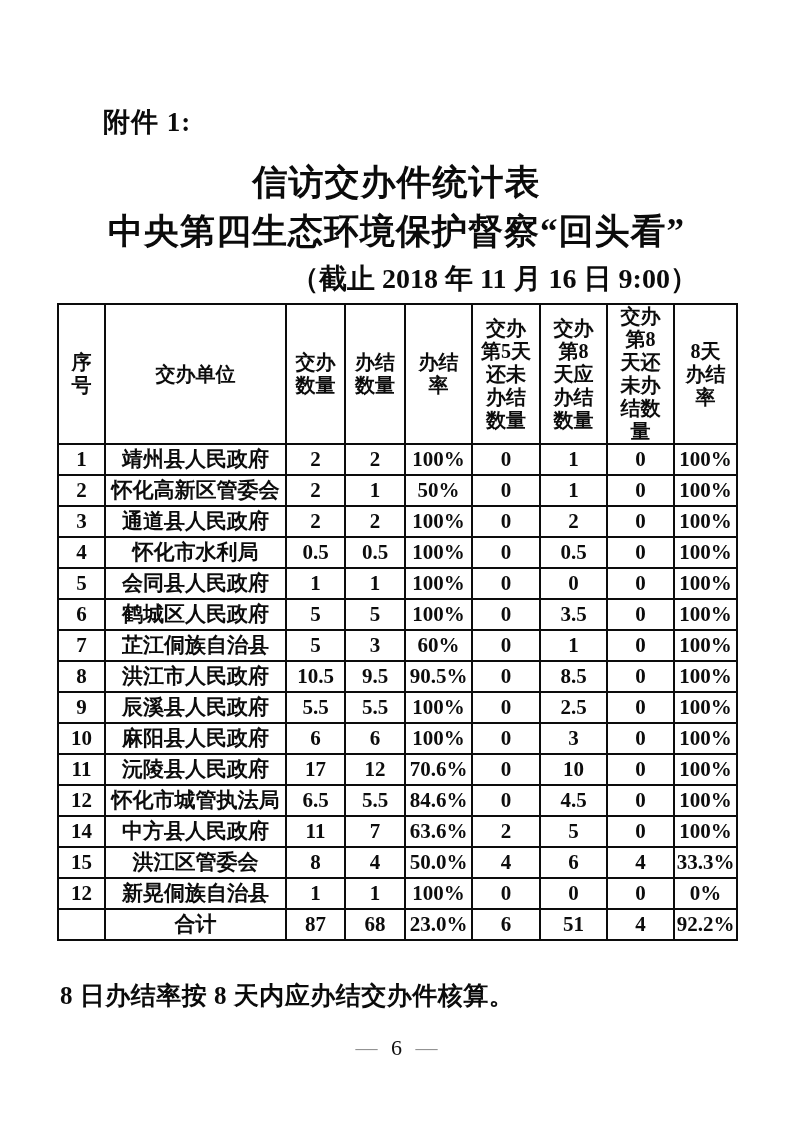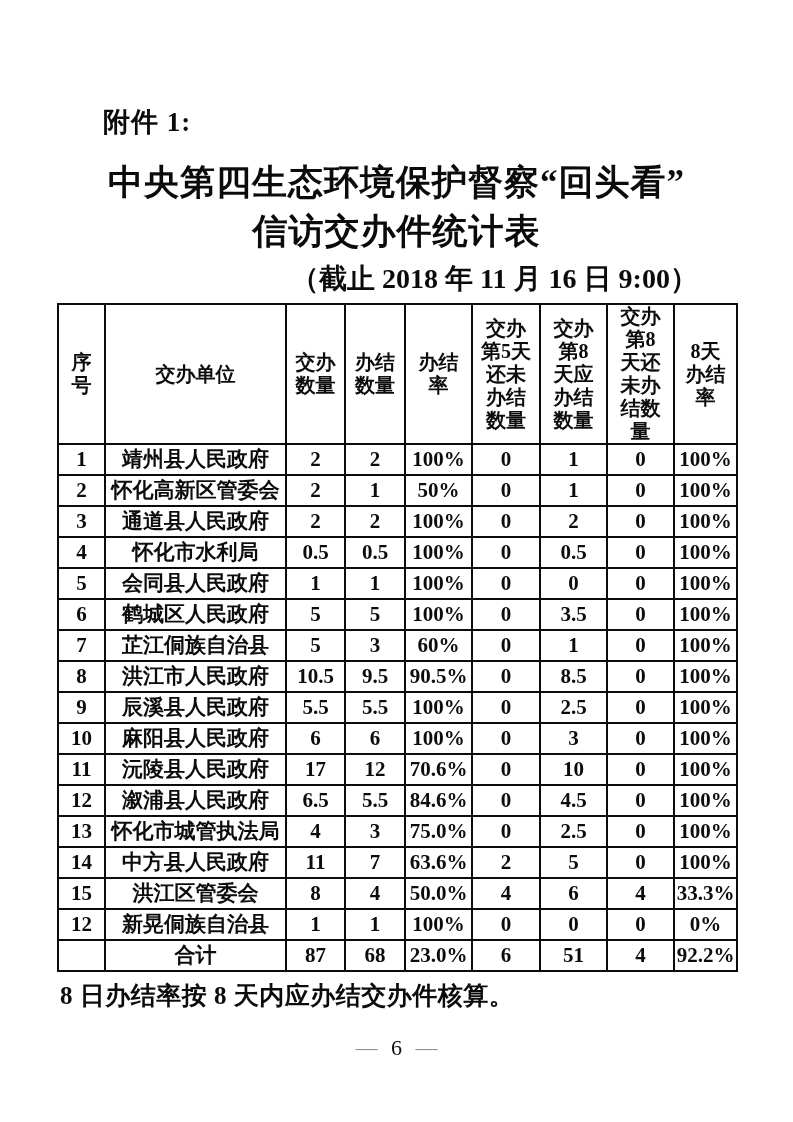--- a/index.html
+++ b/index.html
@@ -92,22 +92,22 @@
   .page-number .num { color: #111; }
 </style>
 </head>
 <body>
 
 <div class="page">
 
   <div class="attachment-label">附件 1:</div>
 
   <div class="doc-title">
+    <div>信访交办件统计表</div>
     <div>中央第四生态环境保护督察“回头看”</div>
-    <div>信访交办件统计表</div>
   </div>
 
   <div class="date-note">（截止 2018 年 11 月 16 日 9:00）</div>
 
   <table class="stats-table">
     <colgroup>
       <col style="width:47px">
       <col style="width:181px">
       <col style="width:59px">
       <col style="width:60px">
@@ -266,37 +266,26 @@
           <td>17</td>
           <td>12</td>
           <td>70.6%</td>
           <td>0</td>
           <td>10</td>
           <td>0</td>
           <td>100%</td>
         </tr>
         <tr>
           <td>12</td>
-          <td>溆浦县人民政府</td>
+          <td>怀化市城管执法局</td>
           <td>6.5</td>
           <td>5.5</td>
           <td>84.6%</td>
           <td>0</td>
           <td>4.5</td>
-          <td>0</td>
-          <td>100%</td>
-        </tr>
-        <tr>
-          <td>13</td>
-          <td>怀化市城管执法局</td>
-          <td>4</td>
-          <td>3</td>
-          <td>75.0%</td>
-          <td>0</td>
-          <td>2.5</td>
           <td>0</td>
           <td>100%</td>
         </tr>
         <tr>
           <td>14</td>
           <td>中方县人民政府</td>
           <td>11</td>
           <td>7</td>
           <td>63.6%</td>
           <td>2</td>

